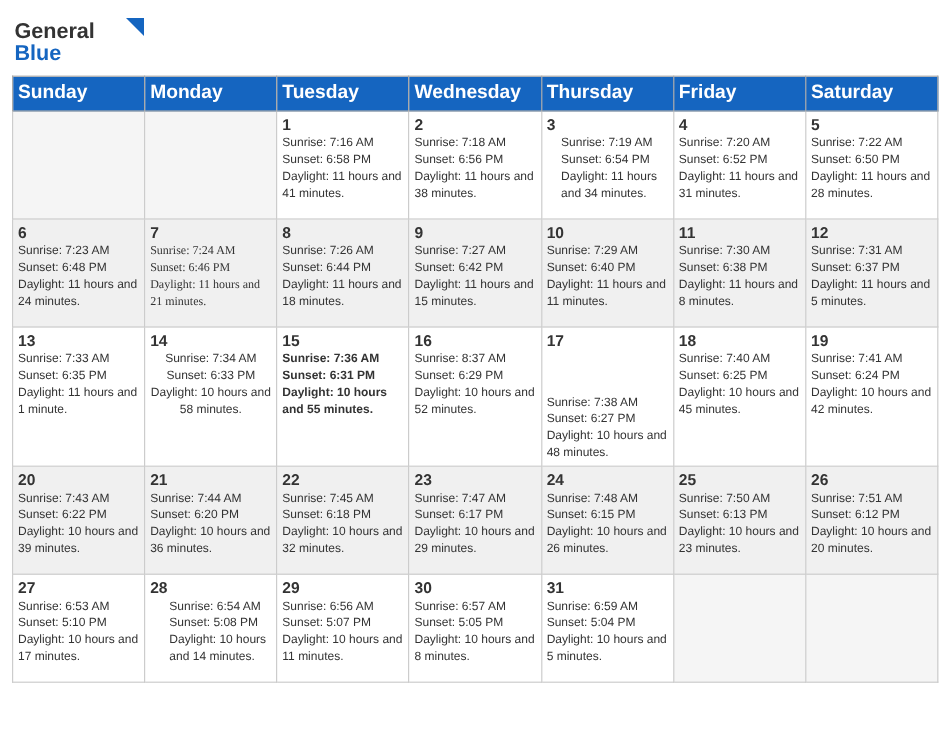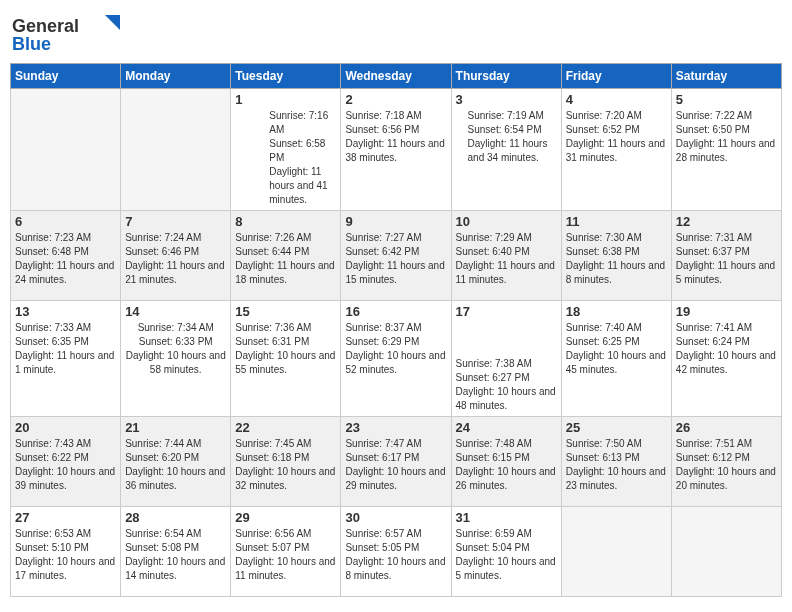--- a/index.html
+++ b/index.html
@@ -34,21 +34,21 @@
       color: #555;
     }
     table {
       width: 100%;
       border-collapse: collapse;
       table-layout: fixed;
     }
     th {
       background-color: #1565c0;
       color: #fff;
-      font-size: 12px;
+      font-size: 16px;
       font-weight: bold;
       padding: 5px 4px;
       text-align: left;
       border: 1px solid #aaa;
     }
     td {
       border: 1px solid #ccc;
       vertical-align: top;
       padding: 3px 4px;
       font-size: 10.5px;
@@ -107,21 +107,21 @@
         <th>Friday</th>
         <th>Saturday</th>
       </tr>
   </thead>
   <tbody id="calendar-body">
   <tr>
         <td class="empty"></td>
         <td class="empty"></td>
         <td>
           <span class="day-num">1</span>
-          <div class="day-info" style="white-space: pre-line; margin-left: 34px;">Sunrise: 7:16 AM
+          <div class="day-info" style="white-space: pre-line;">Sunrise: 7:16 AM
 Sunset: 6:58 PM
 Daylight: 11 hours and 41 minutes.</div>
         </td>
         <td>
           <span class="day-num">2</span>
           <div class="day-info" style="white-space: pre-line;">Sunrise: 7:18 AM
 Sunset: 6:56 PM
 Daylight: 11 hours and 38 minutes.</div>
         </td>
         <td>
@@ -145,21 +145,21 @@
       </tr>
       <tr>
         <td>
           <span class="day-num">6</span>
           <div class="day-info" style="white-space: pre-line;">Sunrise: 7:23 AM
 Sunset: 6:48 PM
 Daylight: 11 hours and 24 minutes.</div>
         </td>
         <td>
           <span class="day-num">7</span>
-          <div class="day-info" style="white-space: pre-line;">Sunrise: 7:24 AM
+          <div class="day-info" style="white-space: pre-line; font-family: Liberation Serif, serif;">Sunrise: 7:24 AM
 Sunset: 6:46 PM
 Daylight: 11 hours and 21 minutes.</div>
         </td>
         <td>
           <span class="day-num">8</span>
           <div class="day-info" style="white-space: pre-line;">Sunrise: 7:26 AM
 Sunset: 6:44 PM
 Daylight: 11 hours and 18 minutes.</div>
         </td>
         <td>
@@ -195,21 +195,21 @@
 Daylight: 11 hours and 1 minute.</div>
         </td>
         <td>
           <span class="day-num">14</span>
           <div class="day-info" style="white-space: pre-line; text-align: center;">Sunrise: 7:34 AM
 Sunset: 6:33 PM
 Daylight: 10 hours and 58 minutes.</div>
         </td>
         <td>
           <span class="day-num">15</span>
-          <div class="day-info" style="white-space: pre-line;">Sunrise: 7:36 AM
+          <div class="day-info" style="white-space: pre-line; font-weight: bold;">Sunrise: 7:36 AM
 Sunset: 6:31 PM
 Daylight: 10 hours and 55 minutes.</div>
         </td>
         <td>
           <span class="day-num">16</span>
           <div class="day-info" style="white-space: pre-line;">Sunrise: 8:37 AM
 Sunset: 6:29 PM
 Daylight: 10 hours and 52 minutes.</div>
         </td>
         <td>
@@ -277,21 +277,21 @@
       </tr>
       <tr>
         <td>
           <span class="day-num">27</span>
           <div class="day-info" style="white-space: pre-line;">Sunrise: 6:53 AM
 Sunset: 5:10 PM
 Daylight: 10 hours and 17 minutes.</div>
         </td>
         <td>
           <span class="day-num">28</span>
-          <div class="day-info" style="white-space: pre-line;">Sunrise: 6:54 AM
+          <div class="day-info" style="white-space: pre-line; margin-left: 16px;">Sunrise: 6:54 AM
 Sunset: 5:08 PM
 Daylight: 10 hours and 14 minutes.</div>
         </td>
         <td>
           <span class="day-num">29</span>
           <div class="day-info" style="white-space: pre-line;">Sunrise: 6:56 AM
 Sunset: 5:07 PM
 Daylight: 10 hours and 11 minutes.</div>
         </td>
         <td>

